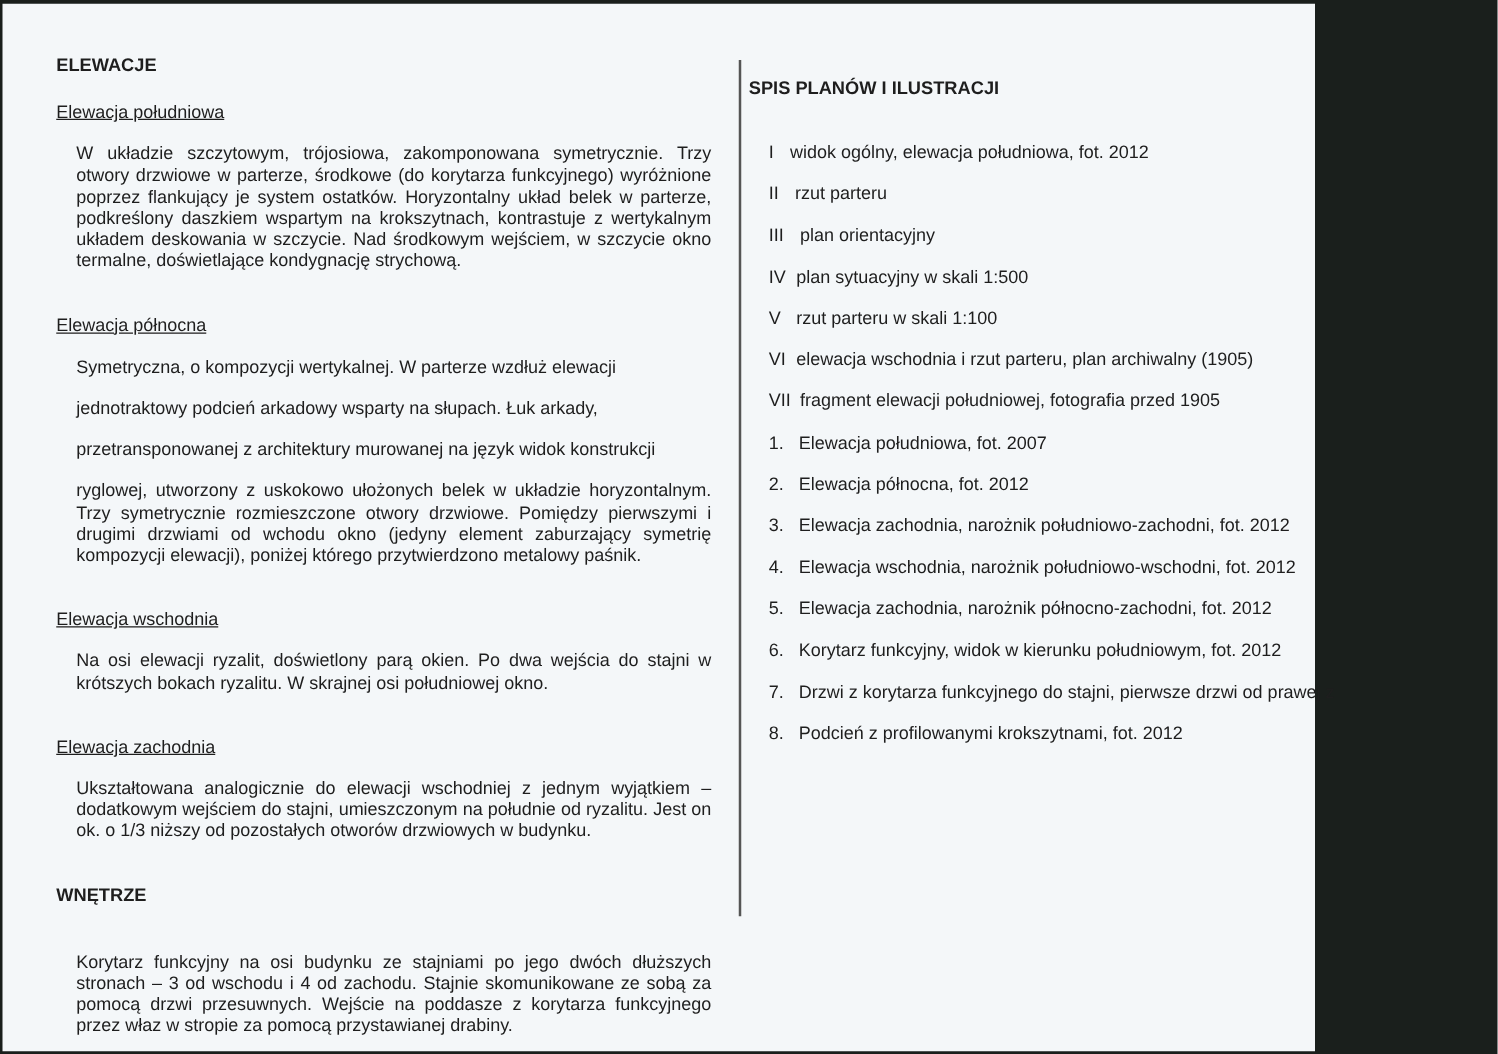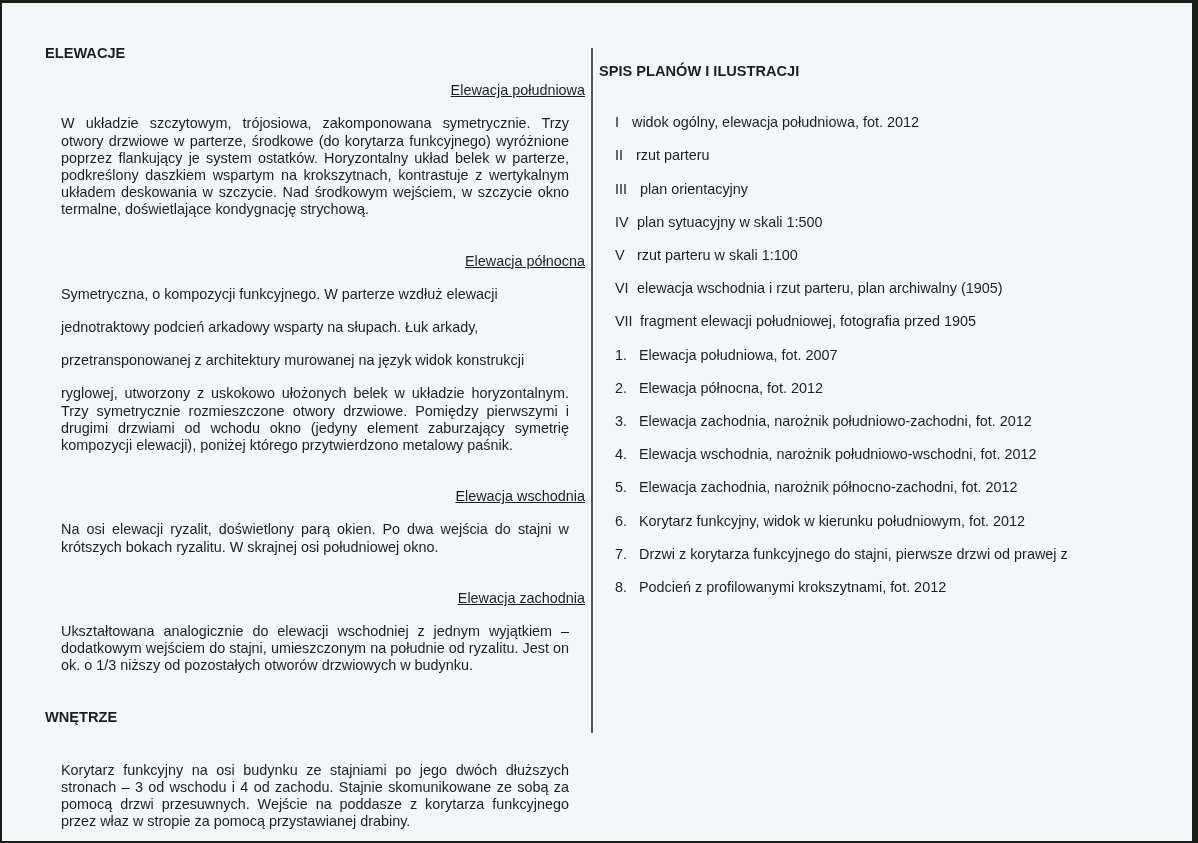--- a/index.html
+++ b/index.html
@@ -3,37 +3,37 @@
 <meta charset="utf-8">
 <style>
   html, body { margin:0; padding:0; }
   body {
     width:1198px; height:843px; overflow:hidden;
     background:#1a1f1c;
     font-family:"Liberation Sans", sans-serif;
     color:#1e1e1e;
   }
   .page {
-    position:absolute; left:2px; top:3px; width:1190px; height:838px;
+    position:absolute; left:2px; top:3px; width:1050px; height:838px;
     background:#f4f7f9;
   }
   .left-col {
     position:absolute; left:43px; top:42px; width:540px;
     font-size:14.4px; line-height:17.2px;
   }
   .right-col {
     position:absolute; left:597px; top:60px; width:500px;
     font-size:14.4px; line-height:17.2px;
   }
   .divider {
     position:absolute; left:589px; top:45px; width:2px; height:685px;
     background:#555;
   }
   .h-main { font-weight:bold; font-size:14.6px; margin:0; }
-  .sub { text-decoration:underline; margin:0;text-align:right; }
+  .sub { text-decoration:underline; margin:0; }
   p { margin:16px; }
   .just { text-align:justify; text-align-last:left; }
   .gap18 { height:18px; }
   .gap20 { height:20px; }
   .list-item { white-space:nowrap; }
   .num { display:inline-block; }
 </style>
 </head>
 <body>
 
@@ -41,21 +41,21 @@
 
   <div class="left-col">
     <p class="h-main">ELEWACJE</p>
     <div class="gap20"></div>
 
     <p class="sub">Elewacja południowa</p>
     <p class="just">W układzie szczytowym, trójosiowa, zakomponowana symetrycznie. Trzy otwory drzwiowe w parterze, środkowe (do korytarza funkcyjnego) wyróżnione poprzez flankujący je system ostatków. Horyzontalny układ belek w parterze, podkreślony daszkiem wspartym na krokszytnach, kontrastuje z wertykalnym układem deskowania w szczycie. Nad środkowym wejściem, w szczycie okno termalne, doświetlające kondygnację strychową.</p>
     <div class="gap18"></div>
 
     <p class="sub">Elewacja północna</p>
-    <p>Symetryczna, o kompozycji funkcyjnego. W parterze wzdłuż elewacji</p>
+    <p>Symetryczna, o kompozycji wertykalnej. W parterze wzdłuż elewacji</p>
     <p>jednotraktowy podcień arkadowy wsparty na słupach. Łuk arkady,</p>
     <p>przetransponowanej z architektury murowanej na język widok konstrukcji</p>
     <p class="just">ryglowej, utworzony z uskokowo ułożonych belek w układzie horyzontalnym. Trzy symetrycznie rozmieszczone otwory drzwiowe. Pomiędzy pierwszymi i drugimi drzwiami od wchodu okno (jedyny element zaburzający symetrię kompozycji elewacji), poniżej którego przytwierdzono metalowy paśnik.</p>
     <div class="gap18"></div>
 
     <p class="sub">Elewacja wschodnia</p>
     <p class="just">Na osi elewacji ryzalit, doświetlony parą okien. Po dwa wejścia do stajni w krótszych bokach ryzalitu. W skrajnej osi południowej okno.</p>
     <div class="gap18"></div>
 
     <p class="sub">Elewacja zachodnia</p>

